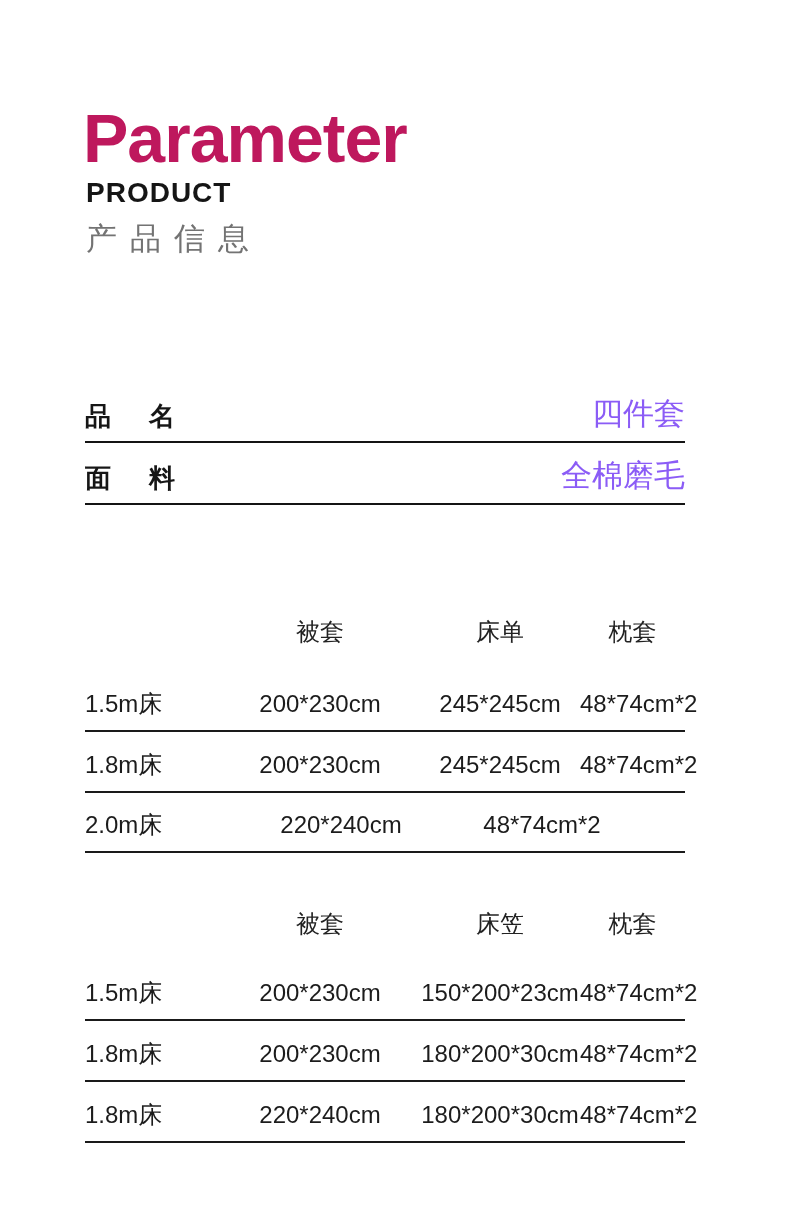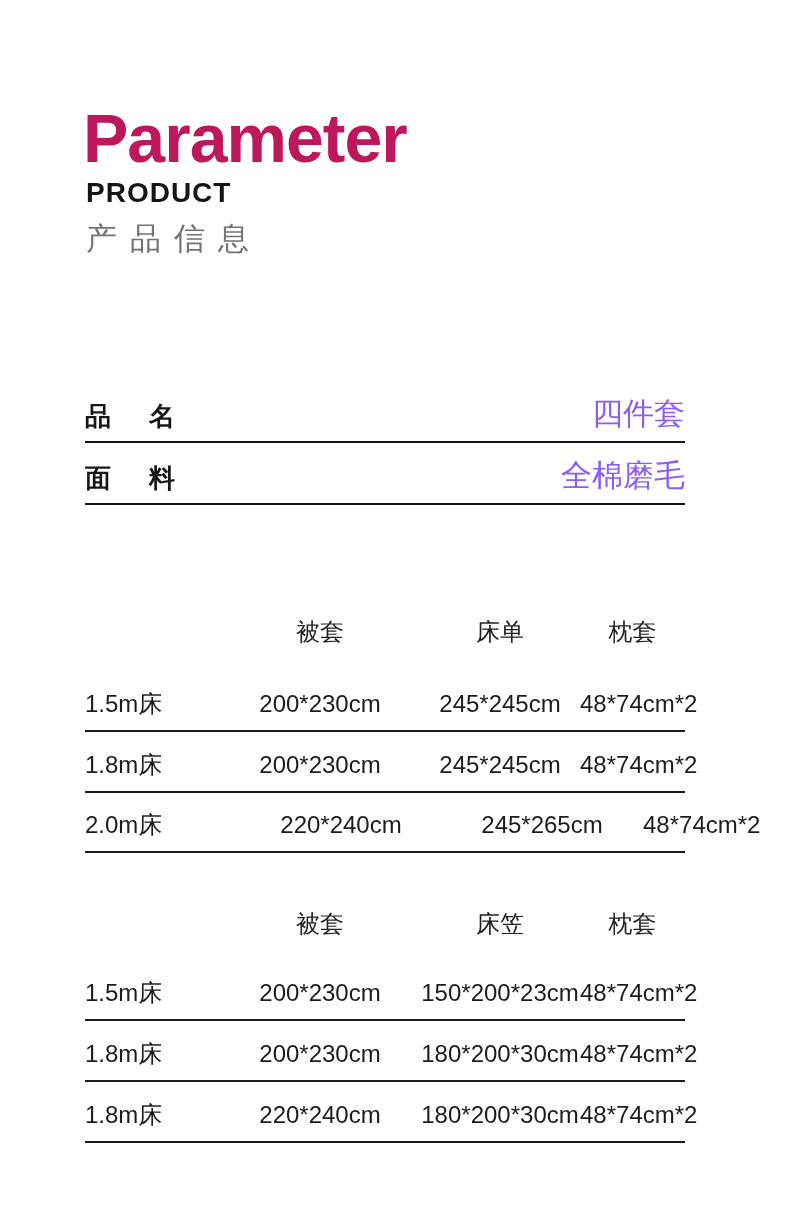--- a/index.html
+++ b/index.html
@@ -85,21 +85,20 @@
   </div>
   <div class="trow data" style="top:751px;">
     <span class="c c1">1.8m床</span>
     <span class="c">200*230cm</span>
     <span class="c">245*245cm</span>
     <span class="c">48*74cm*2</span>
   </div>
   <div class="trow data" style="top:811px;gap:21px;">
     <span class="c c1">2.0m床</span>
     <span class="c">220*240cm</span>
-    <span class="c">245*265cm</span>
     <span class="c">48*74cm*2</span>
   </div>
 
   <div class="trow thead" style="top:910px;">
     <span class="c c1"></span>
     <span class="c">被套</span>
     <span class="c">床笠</span>
     <span class="c">枕套</span>
   </div>
   <div class="trow data" style="top:979px;">

